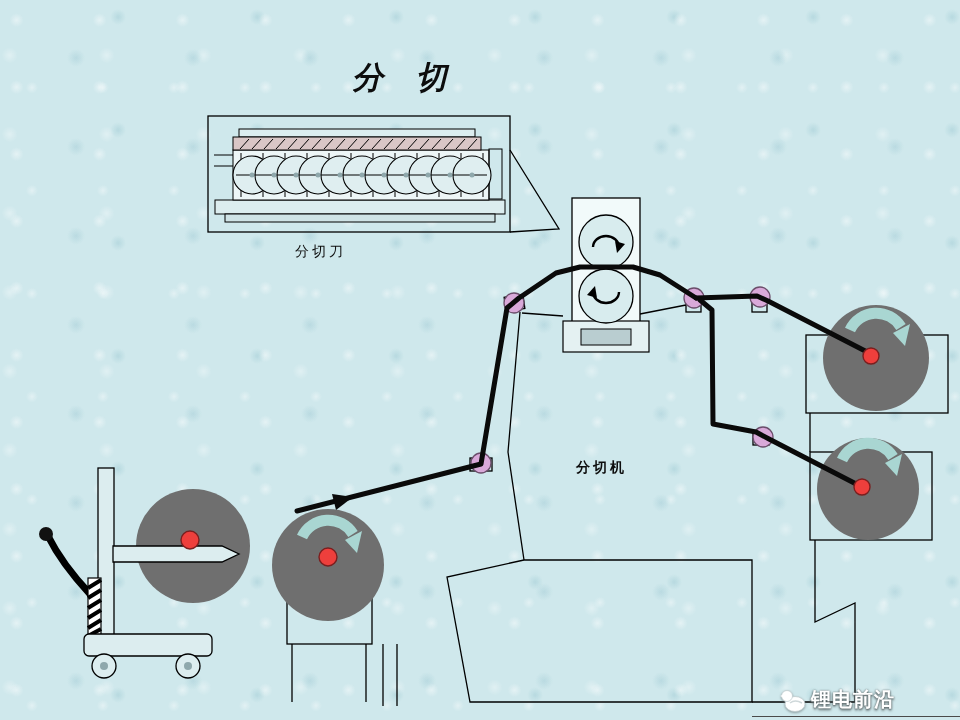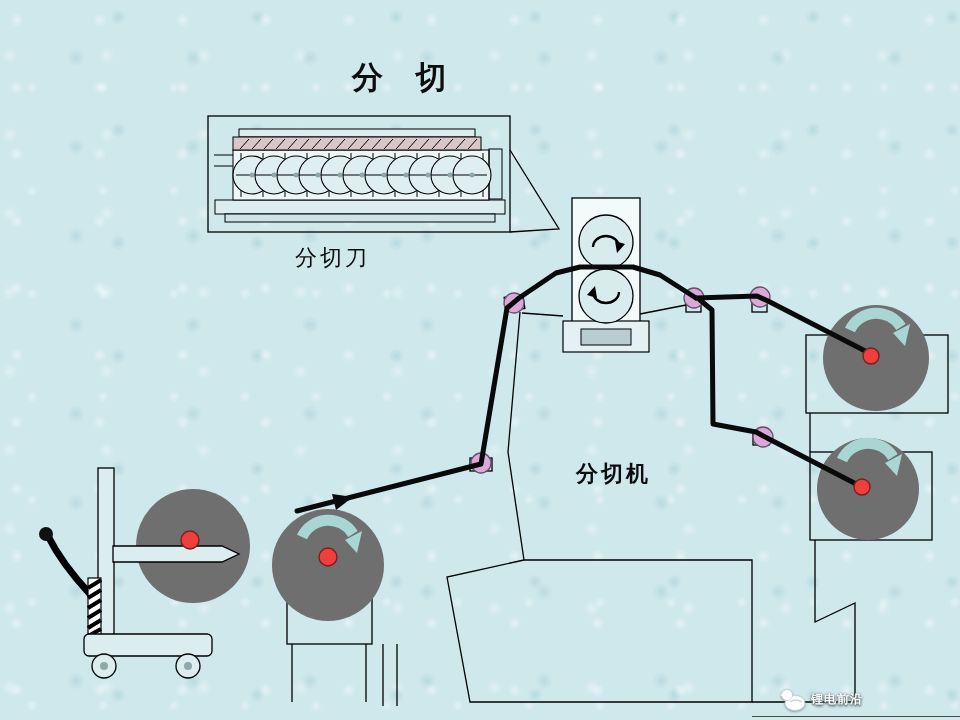--- a/index.html
+++ b/index.html
@@ -12,29 +12,29 @@
       radial-gradient(circle at 20% 30%, rgba(255,255,255,0.45) 0px, rgba(255,255,255,0) 7px),
       radial-gradient(circle at 65% 65%, rgba(160,202,212,0.45) 0px, rgba(160,202,212,0) 9px),
       radial-gradient(circle at 45% 85%, rgba(255,255,255,0.40) 0px, rgba(255,255,255,0) 6px),
       radial-gradient(circle at 85% 15%, rgba(148,196,206,0.40) 0px, rgba(148,196,206,0) 8px),
       radial-gradient(circle at 10% 70%, rgba(255,255,255,0.35) 0px, rgba(255,255,255,0) 8px);
     background-size: 83px 67px, 117px 89px, 71px 103px, 139px 113px, 97px 79px;
   }
   svg.diagram { position: absolute; left: 0; top: 0; }
   .title {
     position: absolute; left: 352px; top: 57px;
-    font-size: 31px; font-weight: bold; color: #0d0d0d; letter-spacing: 12px;
+    font-size: 31px; font-weight: bold; color: #0d0d0d; letter-spacing: 12px; font-style: italic;
   }
-  .label { position: absolute; color: #0d0d0d; font-size: 22px; letter-spacing: 3px; }
+  .label { position: absolute; color: #0d0d0d; font-size: 14px; letter-spacing: 3px; }
   .label.knife { left: 295px; top: 243px; }
   .label.machine { left: 576px; top: 459px; font-weight: bold; }
   .watermark {
     position: absolute; left: 778px; top: 686px;
-    display: flex; align-items: center; gap: 3px;
-    color: #ffffff; font-weight: bold; font-size: 12px; letter-spacing: 1px;
+    display: flex; align-items: flex-end; gap: 3px;
+    color: #ffffff; font-weight: bold; font-size: 20px; letter-spacing: 1px;
     text-shadow: 0 1px 2px rgba(96,108,110,0.9), 0 0 2px rgba(96,108,110,0.6);
     filter: drop-shadow(0 1px 1px rgba(90,100,102,0.6));
   }
   .divider { position: absolute; left: 752px; top: 716px; width: 208px; height: 1px; background: #4a4a4a; }
 </style>
 </head>
 <body>
 
 <div class="slide">
 

